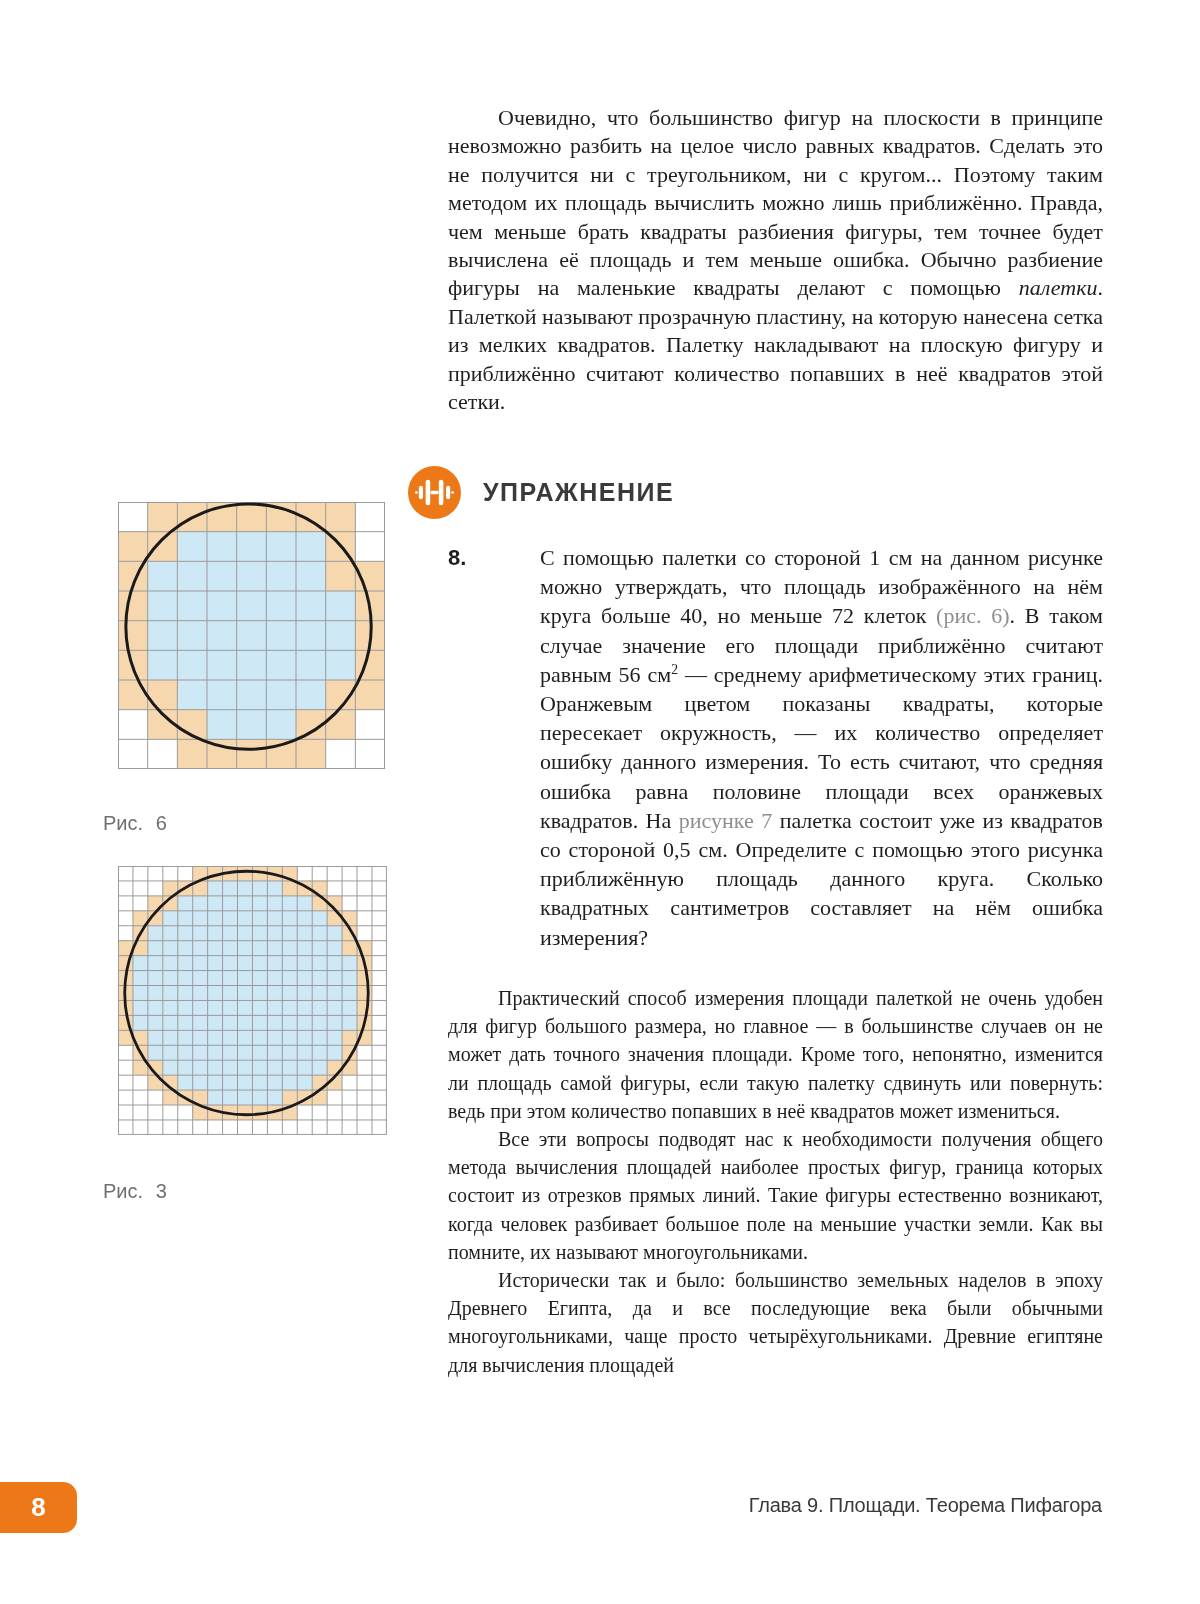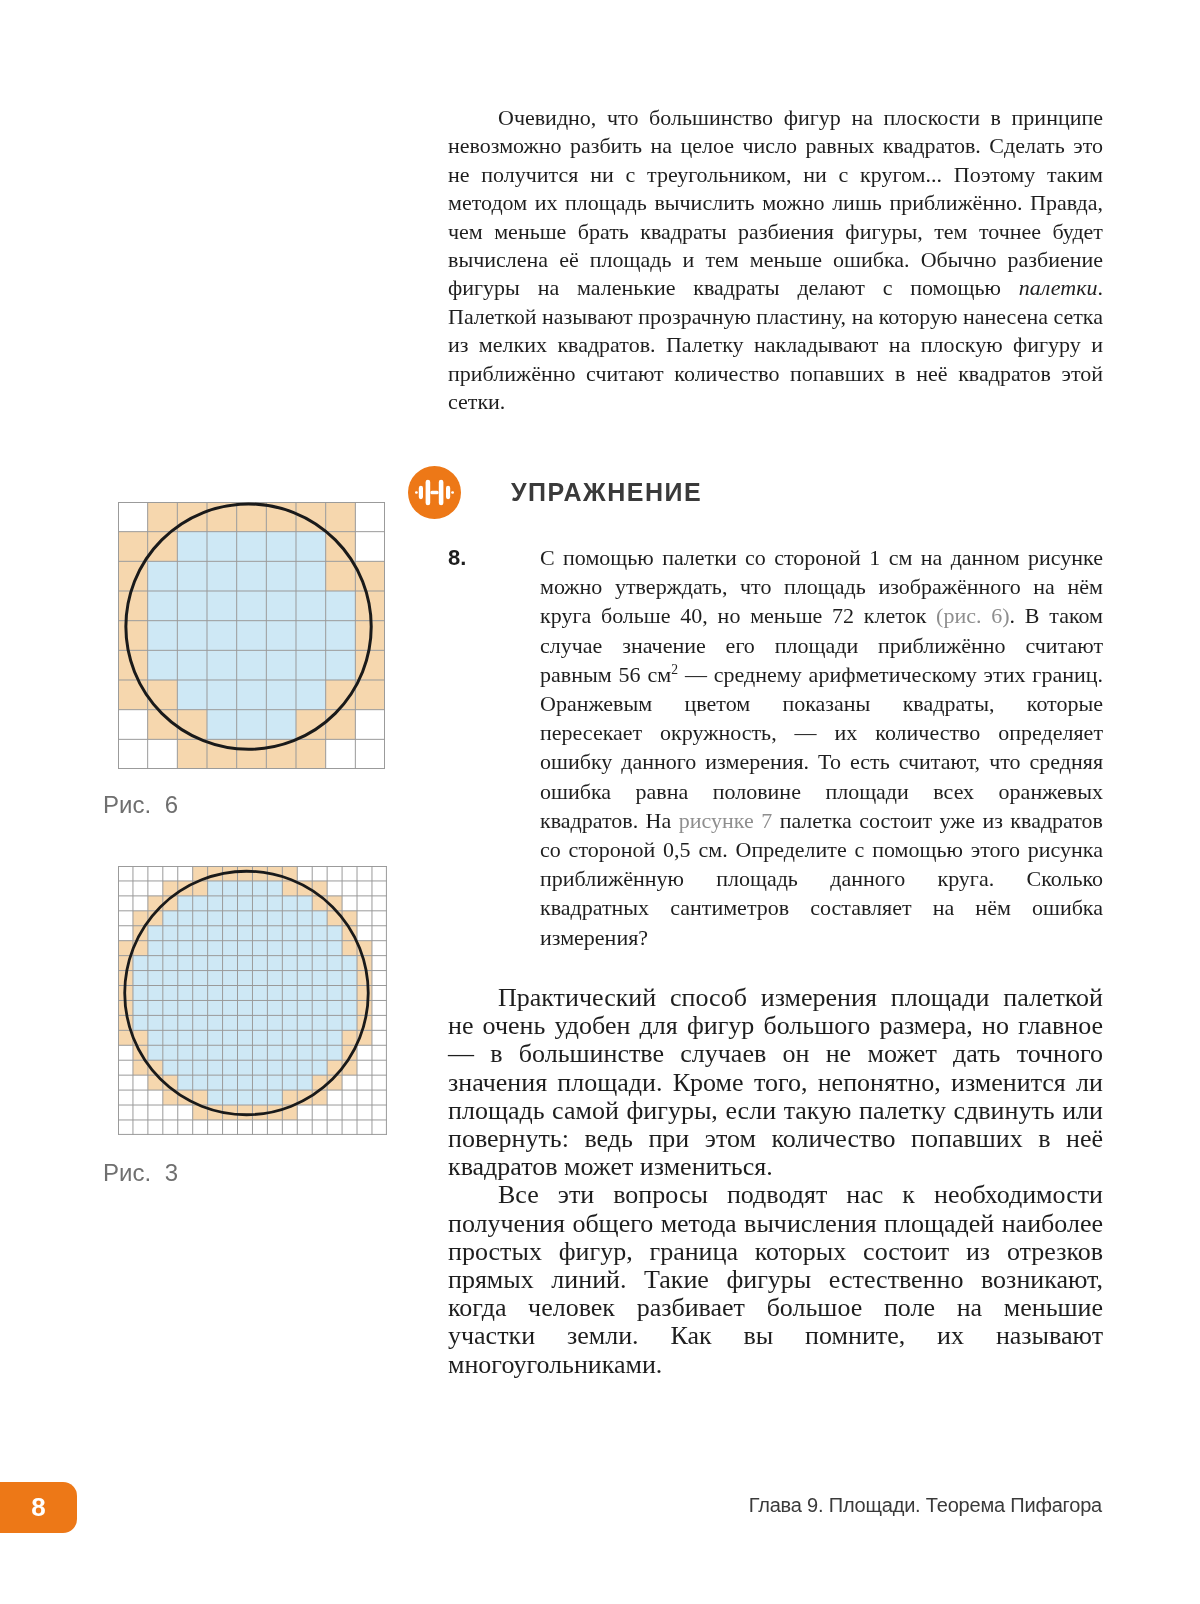--- a/index.html
+++ b/index.html
@@ -20,51 +20,50 @@
   .ex-header {
     position: absolute; left: 408px; top: 466px;
     display: flex; align-items: center; gap: 22px;
   }
   .ex-icon { width: 53px; height: 53px; flex: none; display: block; }
   .ex-icon .icon-bg { fill: var(--accent, #ed7817); }
   .ex-title {
     font-family: "Liberation Sans", sans-serif;
     font-weight: bold; font-size: 25px; letter-spacing: 1.5px;
     color: var(--heading, #3a3a3a);
-    margin-left: 28px;
   }
   .exercise {
     position: absolute; left: 448px; top: 543px; width: 655px;
     display: flex;
   }
   .ex-num {
     font-family: "Liberation Sans", sans-serif;
     font-weight: bold; font-size: 22px; line-height: 29.2px;
     width: 52px; flex: none;
   }
   .ex-text {
     flex: 1; font-size: 22px; line-height: 29.2px; text-align: justify; margin-left: 40px;
   }
   .bodytext {
     position: absolute; left: 448px; top: 984px; width: 655px;
-    font-size: 26px; line-height: 28.2px; text-align: justify;
+    font-size: 20px; line-height: 28.2px; text-align: justify;
   }
   .bodytext p { margin: 0; text-indent: 50px; }
   .seg-ref { color: var(--ref, #8e8e8e); }
   .seg-i { font-style: italic; }
   sup { font-size: 0.62em; vertical-align: super; line-height: 0; }
 
   .fig { position: absolute; margin: 0; }
   .fig6 { left: 118px; top: 502px; }
   .fig7 { left: 118px; top: 866px; }
   .figcap {
     position: absolute; left: -15px;
     font-family: "Liberation Sans", sans-serif;
-    font-size: 24px; color: var(--caption, #6f6f6f);
-    word-spacing: 7px; white-space: nowrap;
+    font-size: 20px; color: var(--caption, #6f6f6f);
+    word-spacing: 7px; white-space: nowrap; margin-top: 21px;
   }
   .fig6 .figcap { top: 289px; }
   .fig7 .figcap { top: 293px; }
 
   .footer-tab {
     position: absolute; left: 0; top: 1482px;
     width: 77px; height: 51px;
     background: var(--accent, #ed7817);
     border-radius: 0 14px 14px 0;
     display: flex; align-items: center; justify-content: center;
@@ -489,20 +488,21 @@
         <line x1="268.42" y1="0" x2="268.42" y2="268.92" stroke="#9A9A9A" stroke-width="1"></line>
         <line y1="268.42" x1="0" y2="268.42" x2="268.92" stroke="#9A9A9A" stroke-width="1"></line>
         <circle cx="128.48" cy="126.99" r="121.76" fill="none" stroke="#1A1A1A" stroke-width="2.8"></circle>
       </svg>
     <figcaption class="figcap">Рис. 3</figcaption>
   </figure>
 
   <div class="bodytext">
     <p><span>Практический способ измерения площади палеткой не очень удобен для фигур большого размера, но главное — в большинстве случаев он не может дать точного значения площади. Кроме того, непонятно, изменится ли площадь самой фигуры, если такую палетку сдвинуть или повернуть: ведь при этом количество попавших в неё квадратов может измениться.</span></p>
     <p><span>Все эти вопросы подводят нас к необходимости получения общего метода вычисления площадей наиболее простых фигур, граница которых состоит из отрезков прямых линий. Такие фигуры естественно возникают, когда человек разбивает большое поле на меньшие участки земли. Как вы помните, их называют многоугольниками.</span></p>
+    <p><span>Исторически так и было: большинство земельных наделов в эпоху Древнего Египта, да и все последующие века были обычными многоугольниками, чаще просто четырёхугольниками. Древние египтяне для вычисления площадей</span></p>
   </div>
 
   <div class="footer-tab">
     <span>8</span>
   </div>
   <div class="chapter">Глава 9. Площади. Теорема Пифагора</div>
 
 </div>
 
 </body></html>

